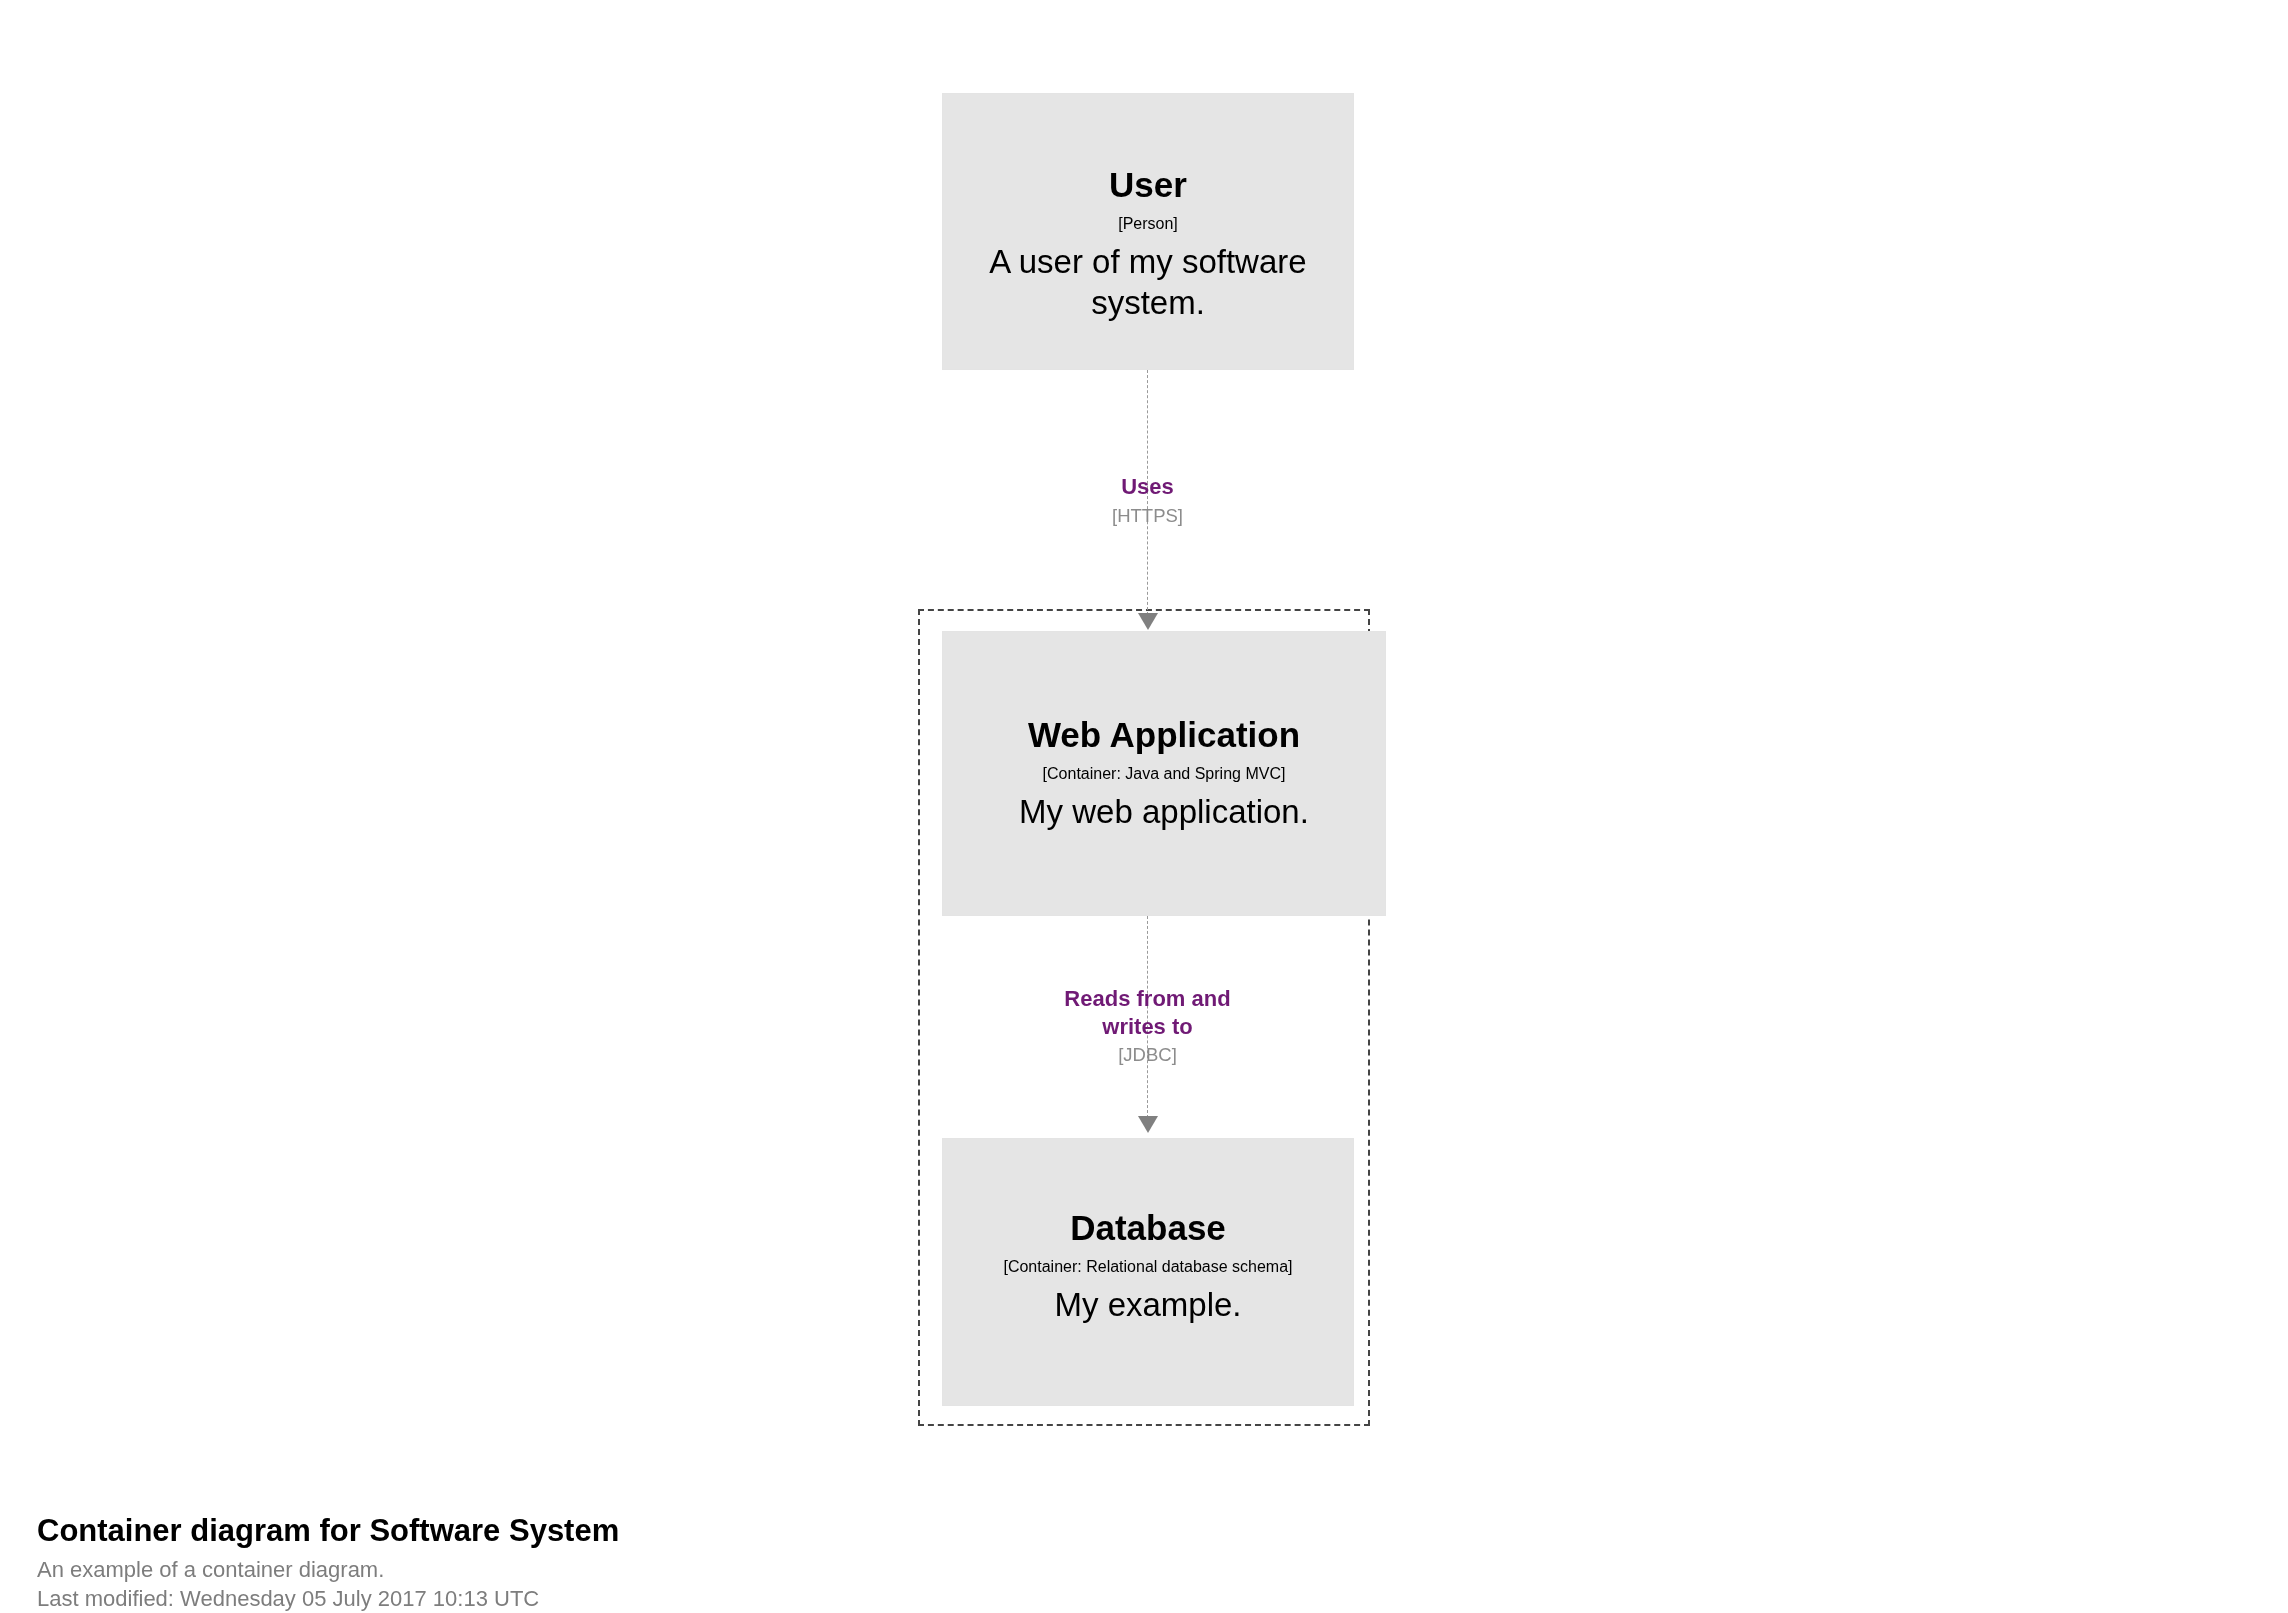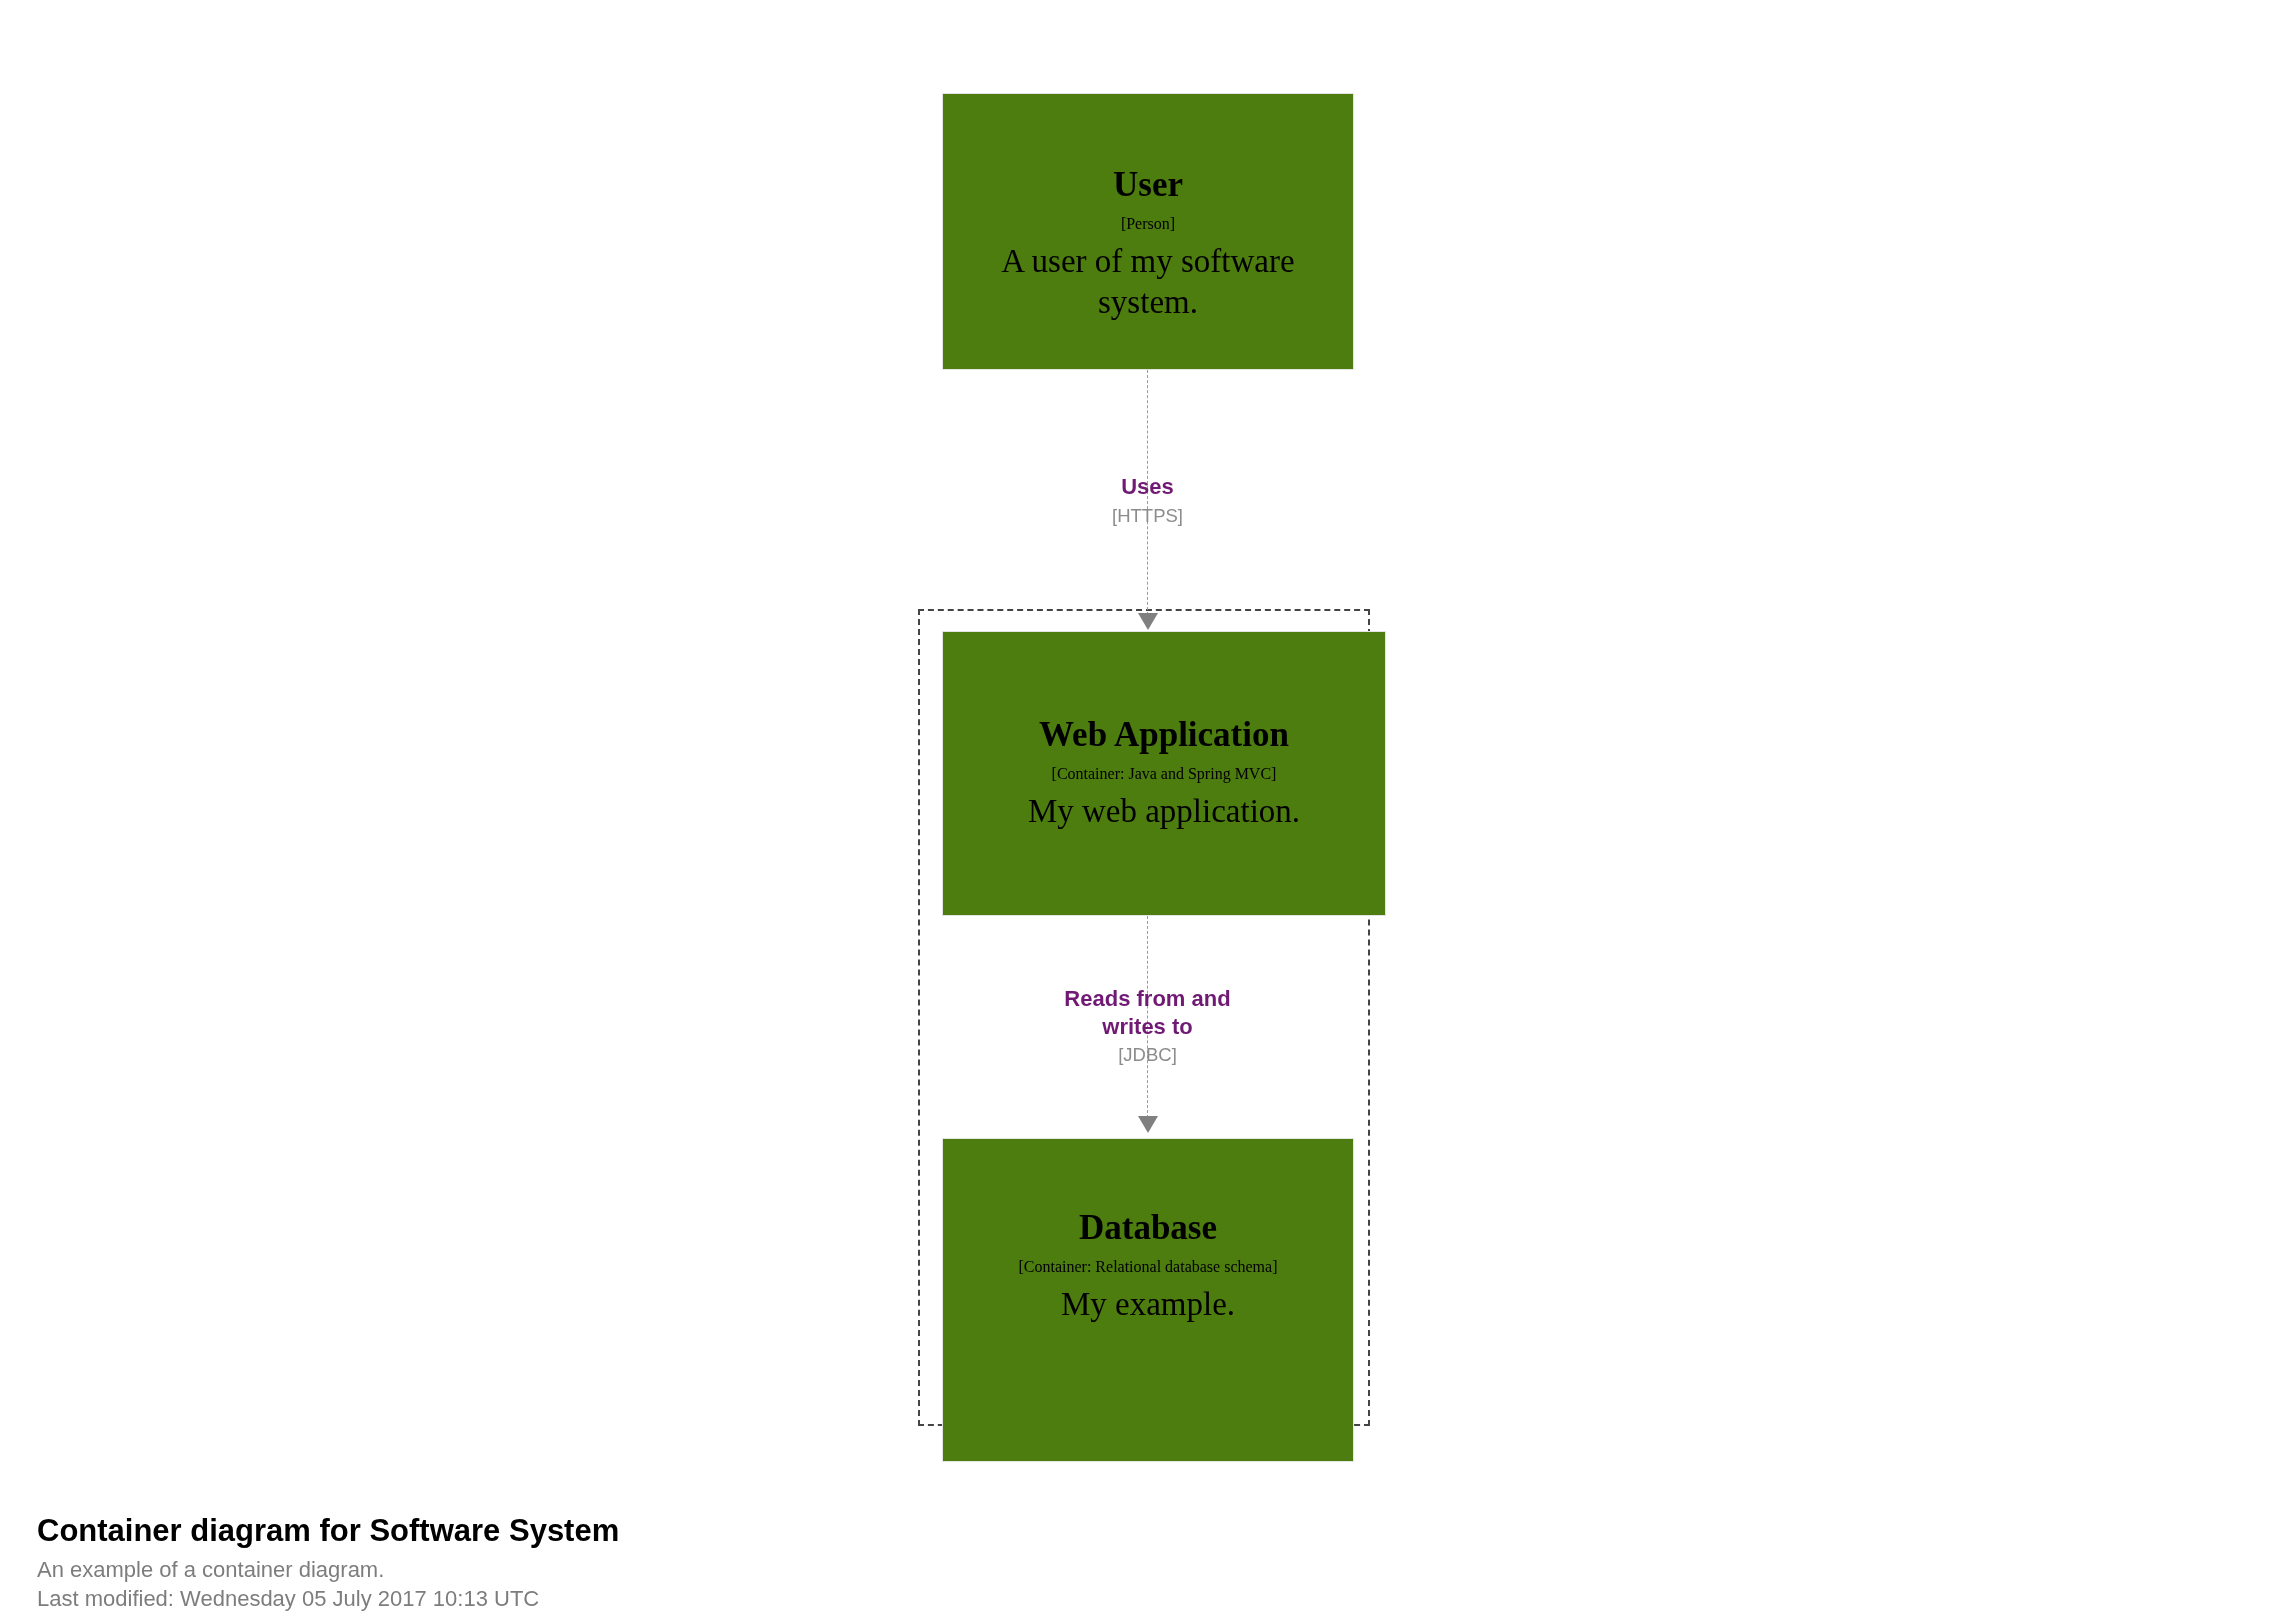--- a/index.html
+++ b/index.html
@@ -20,28 +20,27 @@
     left: 0;
     top: 0;
     width: 2289px;
     height: 1613px;
   }
 
   
   .node {
     position: absolute;
     box-sizing: border-box;
-    background: #4d7c0f;
+    background: #e5e5e5;
     border: 0.9px solid #e4e4e4;
     display: flex;
     flex-direction: column;
     align-items: center;
     justify-content: flex-start;
     text-align: center;
-    font-family: Liberation Serif, serif;
   }
   .node-name {
     font-size: 35px;
     font-weight: bold;
     color: #000000;
     line-height: 1.1;
   }
   .node-tech {
     font-size: 16px;
     font-weight: normal;
@@ -53,21 +52,21 @@
     font-size: 33px;
     font-weight: normal;
     color: #000000;
     line-height: 1.25;
     margin-top: 8px;
     max-width: 88%;
   }
 
   #node-user        { left: 942px; top: 93px;  width: 412px; height: 277px; padding-top: 72px; }
   #node-webapp      { left: 942px; top: 631px;  width: 444px; height: 285px; padding-top: 84px; }
-  #node-database    { left: 942px; top: 1138px; width: 412px; height: 324px; padding-top: 70px; }
+  #node-database    { left: 942px; top: 1138px; width: 412px; height: 268px; padding-top: 70px; }
 
   
   #system-boundary {
     position: absolute;
     left: 918px;
     top: 609px;
     width: 452px;
     height: 817px;
     box-sizing: border-box;
     border: 2.8px dashed #444444;

